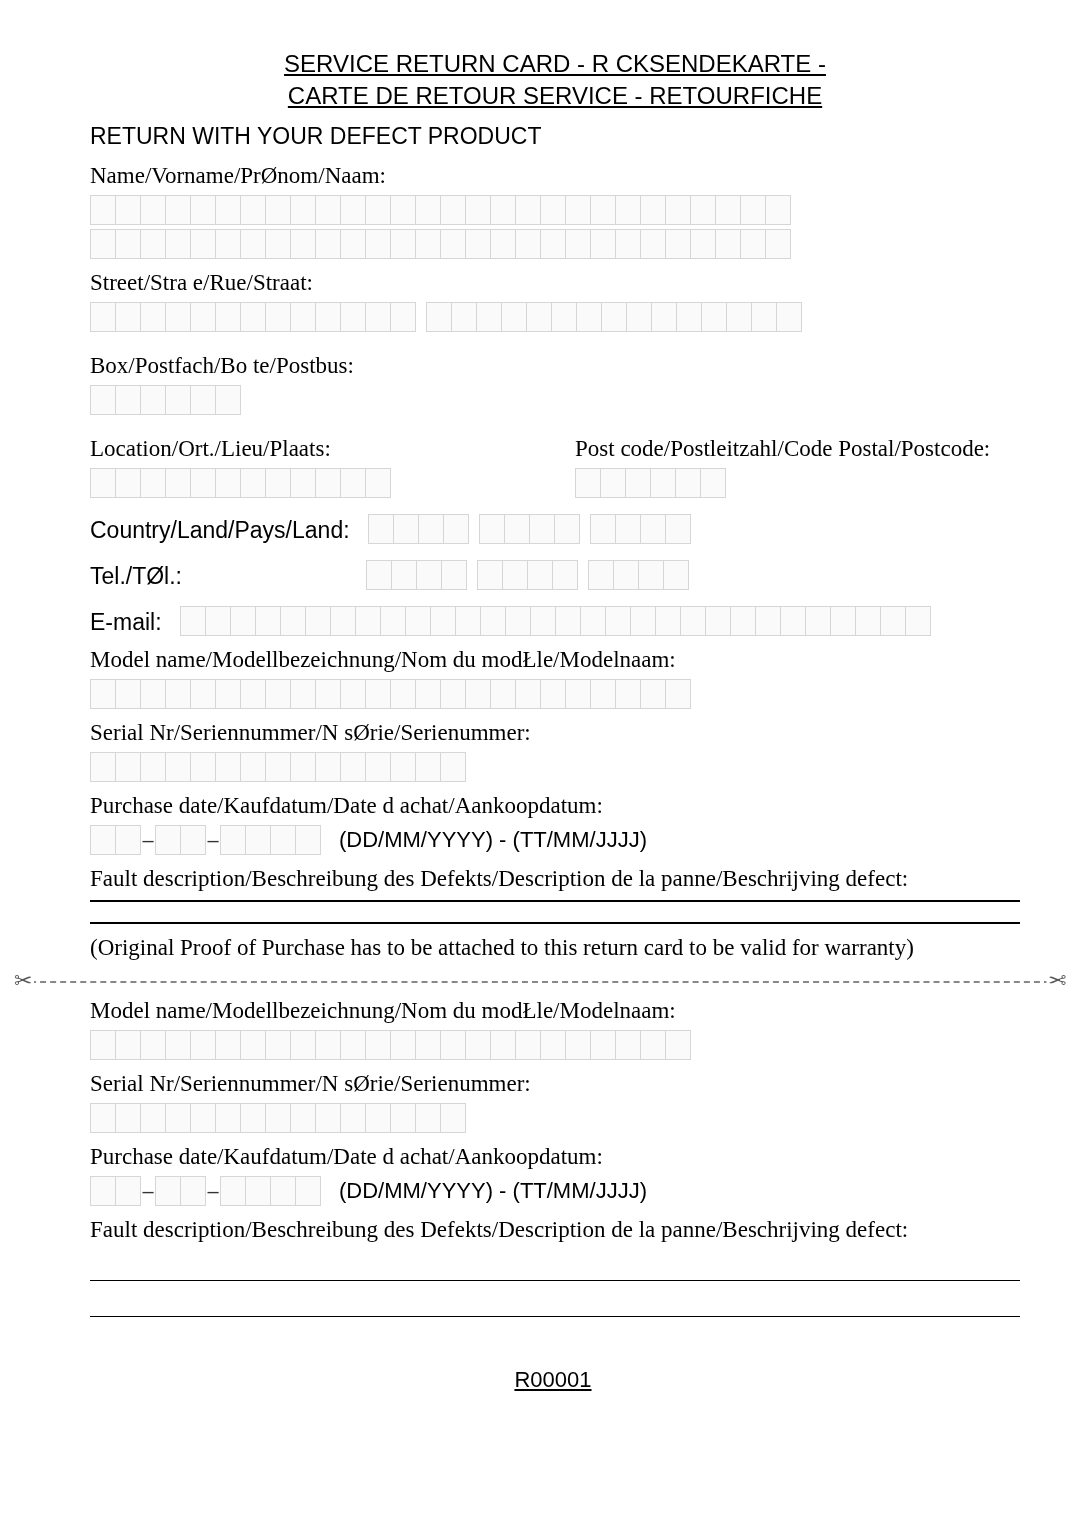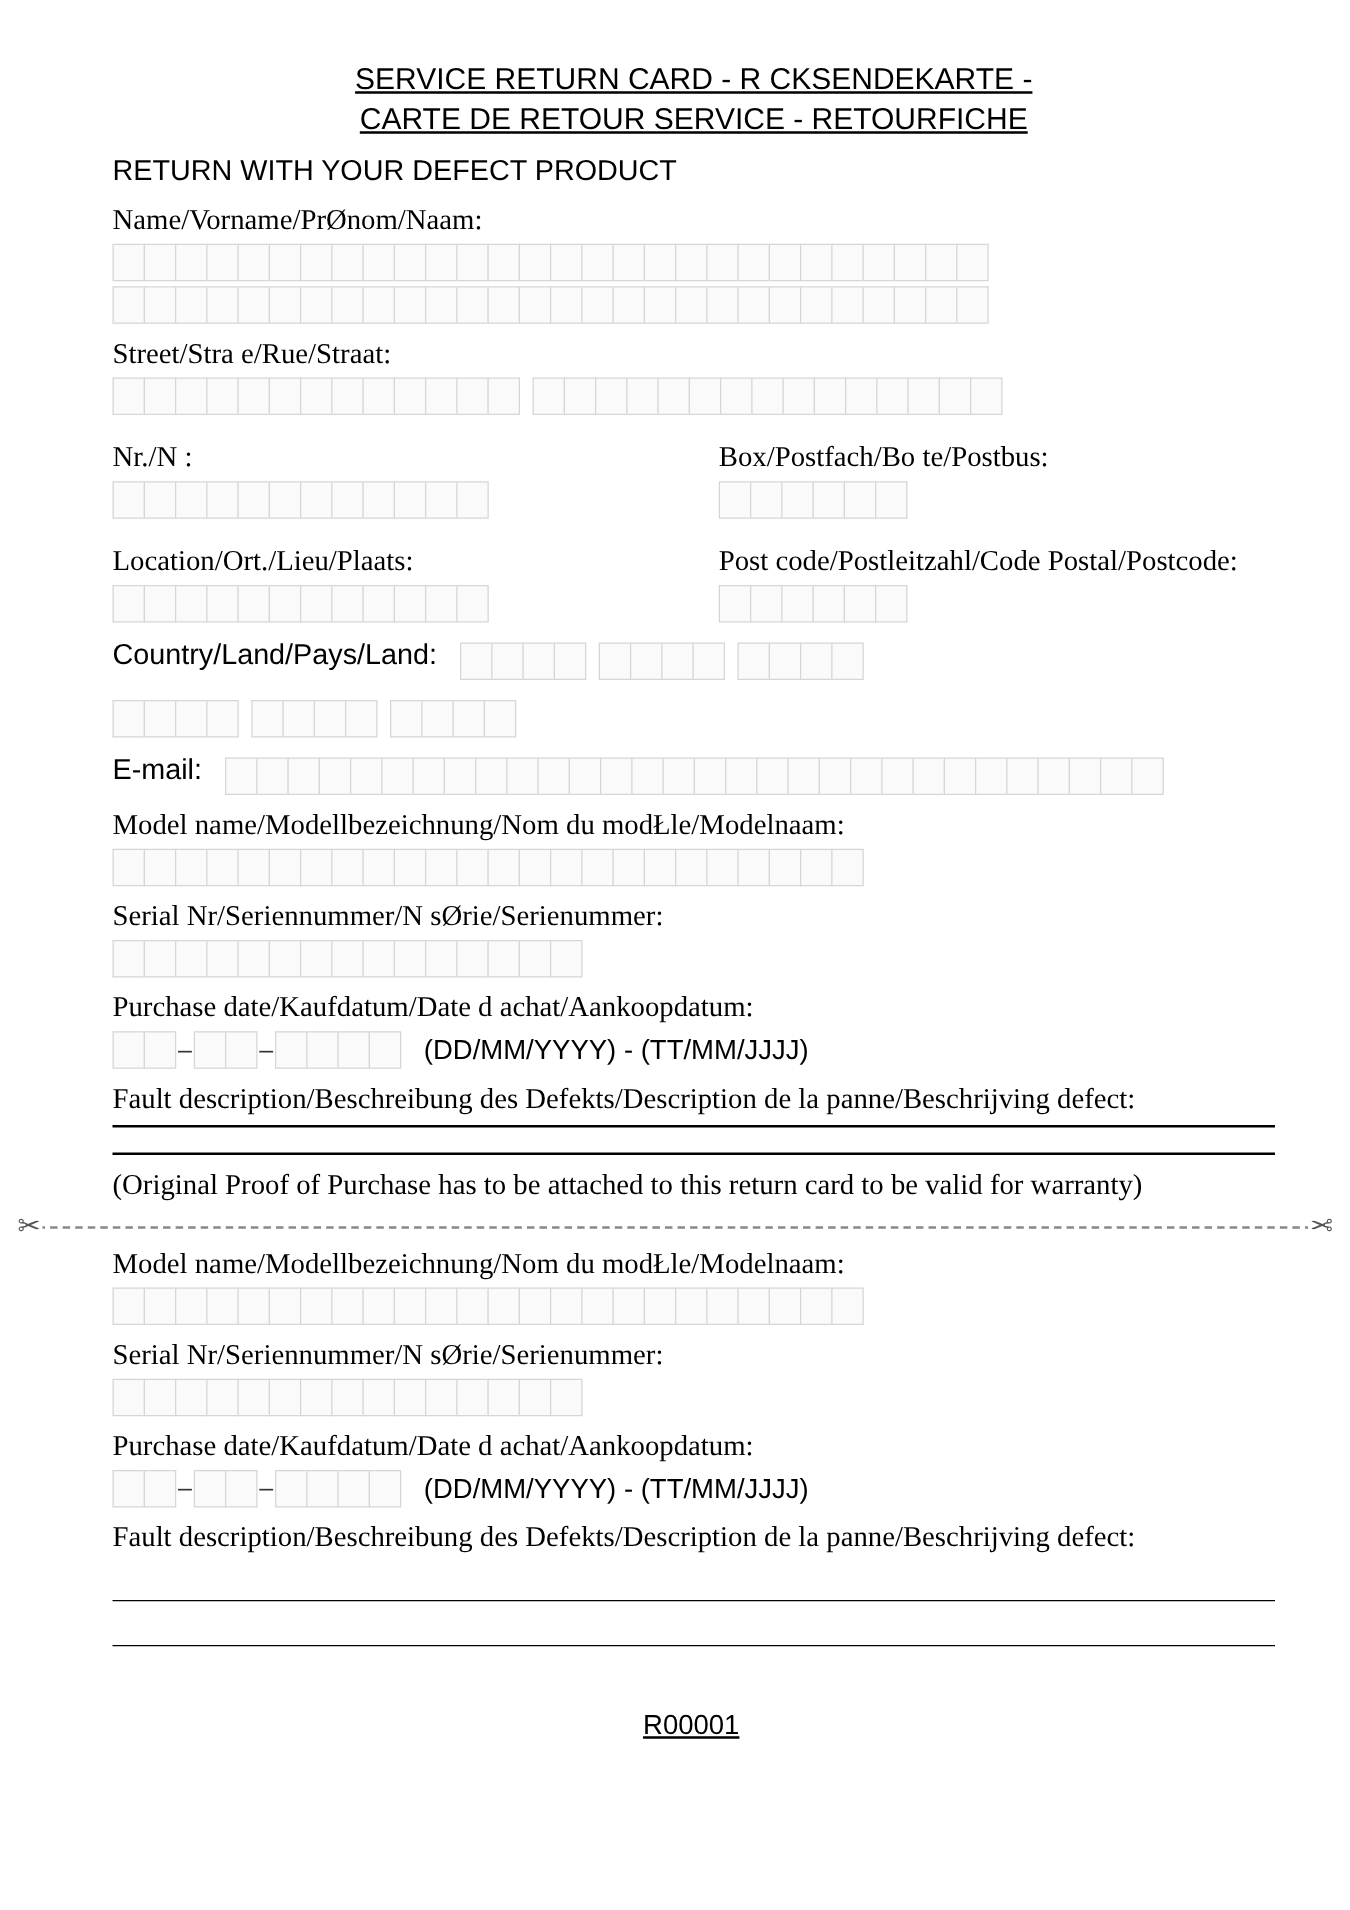--- a/index.html
+++ b/index.html
@@ -65,21 +65,21 @@
   .box {
     width: 26px;
     height: 30px;
     border: 1px solid #d6d6d6;
     background: #fafafa;
     margin-left: -1px;
   }
   .box:first-child { margin-left: 0; }
   .row { display: flex; align-items: flex-start; gap: 40px; margin-top: 10px; }
   .col { flex: 1; }
-  .inline-row { display: flex; align-items: flex-start; gap: 18px; margin-top: 12px; }
+  .inline-row { display: flex; align-items: flex-end; gap: 18px; margin-top: 12px; }
   .inline-label { font-size: 23px; min-width: 0; }
   .thin-hr {
     border: none;
     border-top: 2px solid #000;
     margin: 6px 0 0 0;
   }
   .date-sep {
     width: 14px;
     text-align: center;
     font-size: 20px;
@@ -204,37 +204,20 @@
         <span class="box"></span>
         <span class="box"></span>
         <span class="box"></span>
         <span class="box"></span>
         <span class="box"></span>
       </span>
   </div>
 
   <div class="row">
     <div class="col">
-      <div class="field-label">Nr./N :</div>
-      <div class="boxes">
-          <span class="box"></span>
-          <span class="box"></span>
-          <span class="box"></span>
-          <span class="box"></span>
-          <span class="box"></span>
-          <span class="box"></span>
-          <span class="box"></span>
-          <span class="box"></span>
-          <span class="box"></span>
-          <span class="box"></span>
-          <span class="box"></span>
-          <span class="box"></span>
-        </div>
-    </div>
-    <div class="col">
       <div class="field-label">Box/Postfach/Bo te/Postbus:</div>
       <div class="boxes">
           <span class="box"></span>
           <span class="box"></span>
           <span class="box"></span>
           <span class="box"></span>
           <span class="box"></span>
           <span class="box"></span>
         </div>
     </div>
@@ -291,20 +274,21 @@
       <span style="display:flex">
           <span class="box"></span>
           <span class="box"></span>
           <span class="box"></span>
           <span class="box"></span>
         </span>
     </span>
   </div>
 
   <div class="inline-row">
+    <span class="inline-label" style="min-width:258px">Tel./TØl.:</span>
     <span class="boxes">
       <span style="display:flex">
           <span class="box"></span>
           <span class="box"></span>
           <span class="box"></span>
           <span class="box"></span>
         </span>
       <span class="box-gap"></span>
       <span style="display:flex">
           <span class="box"></span>

